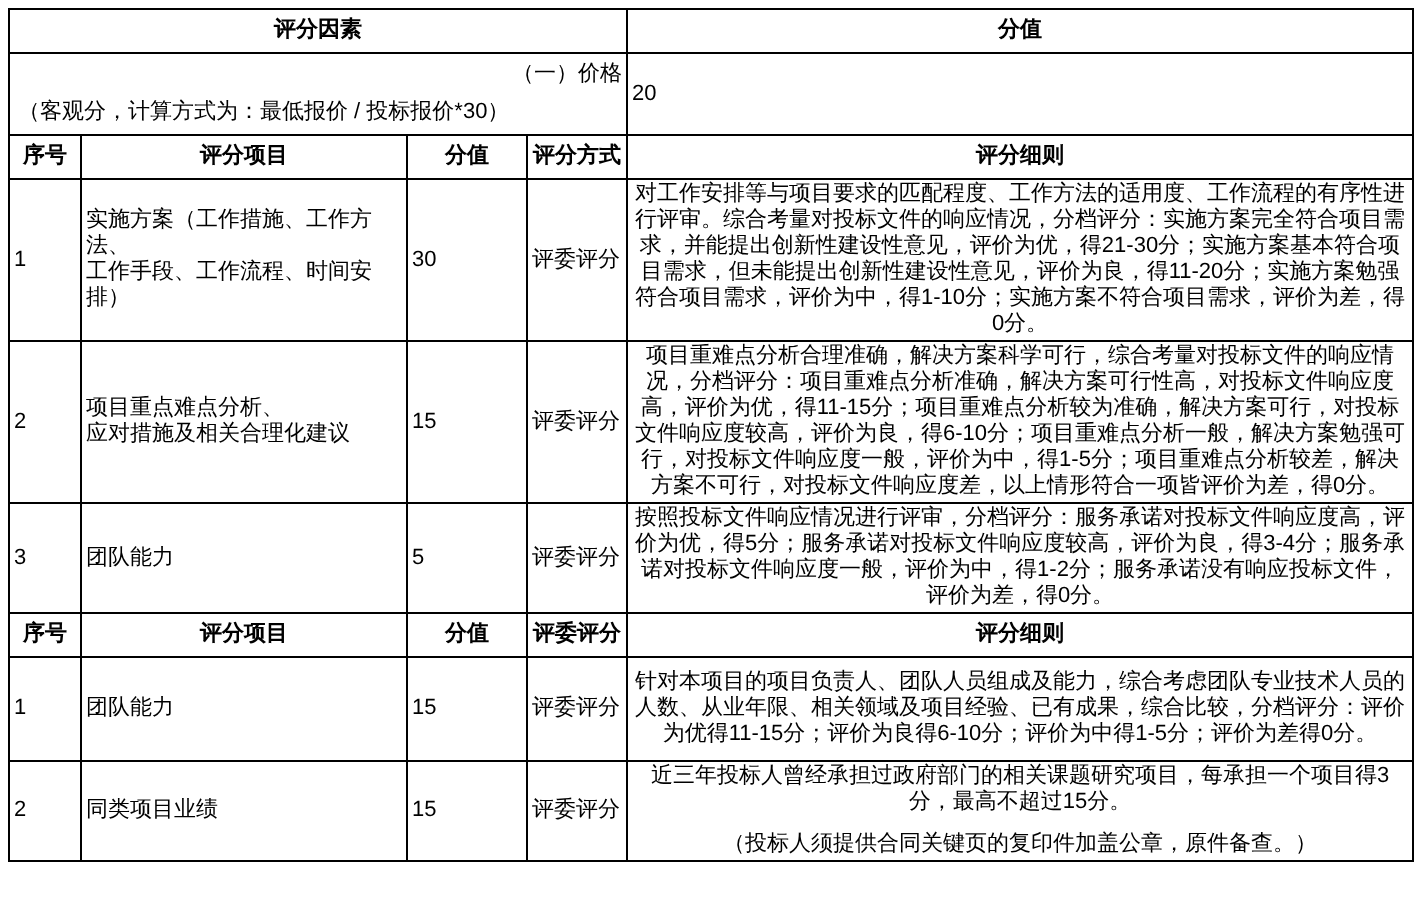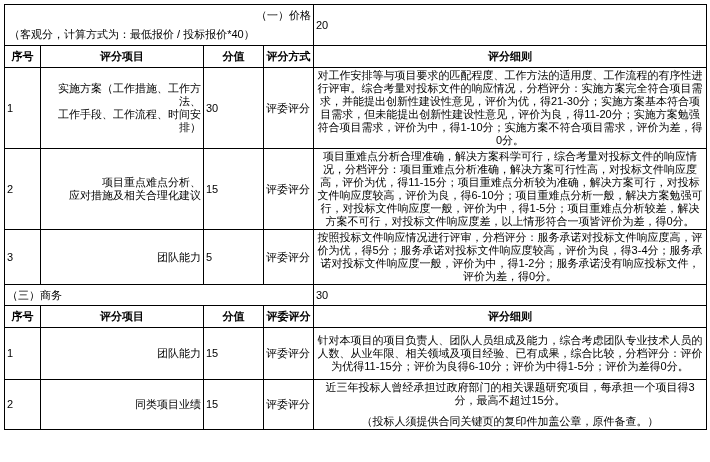--- a/index.html
+++ b/index.html
@@ -27,45 +27,49 @@
     word-break: break-all;
   }
   .c { }
   .b { font-weight: bold; }
   .hdr td { font-weight: bold; text-align: center; font-size: 11px; }
   .detail {
     text-align: center;
     padding: 2px 3px 2px 3px;
     line-height: 13px;
   }
-  .itemcell { text-align: right; line-height: 14px; }
+  .itemcell { text-align: left; line-height: 14px; }
   .pricecell { vertical-align: middle; }
   .price-line1 { text-align: right; margin-bottom: 6px; }
   .price-line2 { text-align: left; padding-left: 2px; }
   .note-gap { margin-top: 8px; }
 </style>
 </head>
 <body>
 
 <div class="wrap">
 <table class="score">
   <colgroup>
     <col style="width:36px">
         <col style="width:163px">
         <col style="width:60px">
         <col style="width:50px">
         <col style="width:393px">
   </colgroup>
 
   <tbody>
+        <tr class="hdr" style="height:22px">
+    <td colspan="4" class="c b">评分因素</td>
+    <td class="c b">分值</td>
+  </tr>
 
   <tr style="height:41px">
     <td colspan="4" class="pricecell">
       <div class="price-line1">（一）价格</div>
-      <div class="price-line2">（客观分，计算方式为：最低报价 / 投标报价*40）</div>
+      <div class="price-line2">（客观分，计算方式为：最低报价 / 投标报价*30）</div>
     </td>
     <td class="c">20</td>
   </tr>
 
 
   <tr class="hdr" style="height:22px">
     <td>序号</td>
     <td>评分项目</td>
     <td>分值</td>
     <td>评分方式</td>
@@ -97,24 +101,20 @@
   <tr style="height:54px">
     <td class="c">3</td>
     <td class="itemcell">
       <div>团队能力</div>
     </td>
     <td class="c">5</td>
     <td class="c">评委评分</td>
     <td class="detail">按照投标文件响应情况进行评审，分档评分：服务承诺对投标文件响应度高，评价为优，得5分；服务承诺对投标文件响应度较高，评价为良，得3-4分；服务承诺对投标文件响应度一般，评价为中，得1-2分；服务承诺没有响应投标文件，评价为差，得0分。</td>
   </tr>
 
-  <tr style="height:21px">
-    <td colspan="4" class="c">（三）商务</td>
-    <td class="c">30</td>
-  </tr>
 
   <tr class="hdr" style="height:22px">
     <td>序号</td>
     <td>评分项目</td>
     <td>分值</td>
     <td>评委评分</td>
     <td>评分细则</td>
   </tr>
 
   <tr style="height:52px">

